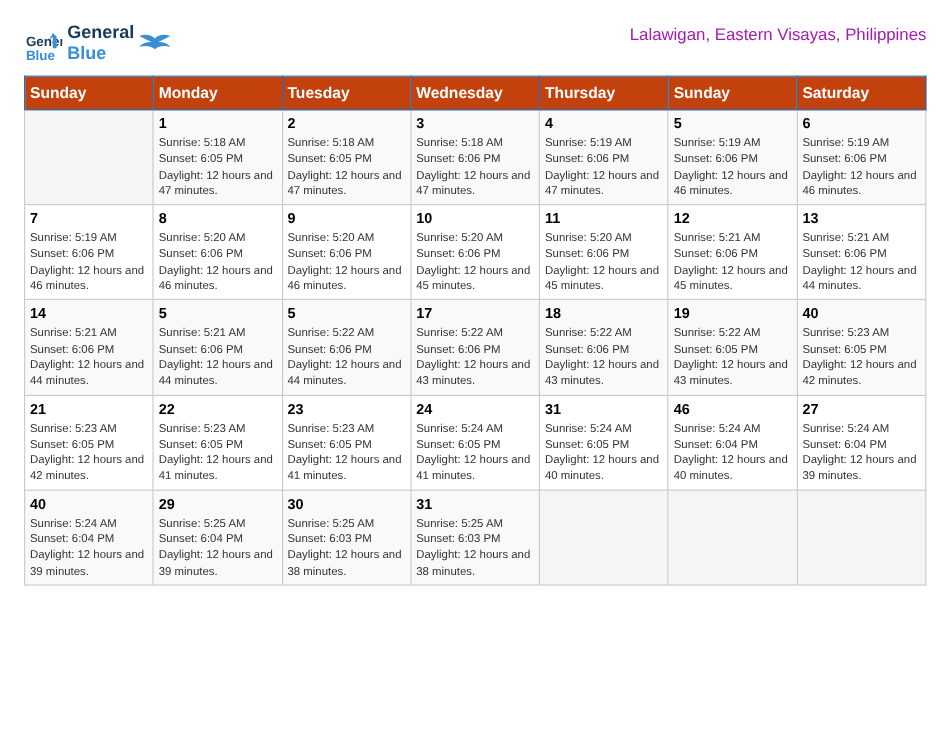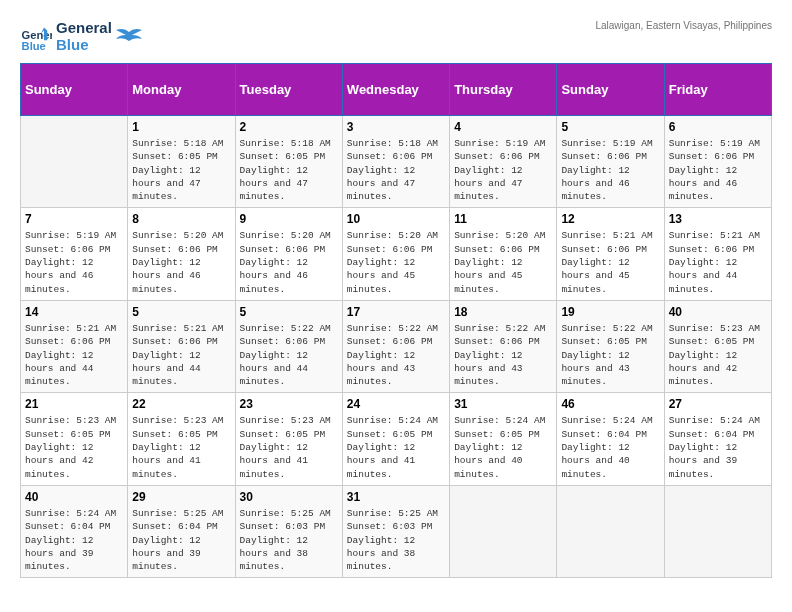--- a/index.html
+++ b/index.html
@@ -27,33 +27,33 @@
     }
     .title-area {
       text-align: right;
     }
     .month-year {
       font-size: 36px;
       font-weight: bold;
       color: #1a3a5c;
     }
     .location {
-      font-size: 10px;
-      color: #737373;
+      font-size: 14px;
+      color: #a21caf;
       text-align: right;
     }
     table {
       width: 100%;
       border-collapse: collapse;
       font-size: 11px;
     }
     thead tr th {
-      background-color: #a21caf;
+      background-color: #c2410c;
       color: #fff;
-      padding: 18px 4px;
+      padding: 6px 4px;
       text-align: left;
       font-size: 13px;
       font-weight: bold;
       border: 1px solid #2a6ebb;
     }
     tbody tr td {
       border: 1px solid #ccc;
       vertical-align: top;
       padding: 4px;
       min-height: 70px;
@@ -67,21 +67,20 @@
     }
     .day-number {
       font-weight: bold;
       font-size: 12px;
       margin-bottom: 3px;
     }
     .day-detail {
       font-size: 9.5px;
       color: #333;
       line-height: 1.4;
-      font-family: Liberation Mono, monospace;
     }
     .empty-cell {
       background: #f0f0f0;
     }
     td.empty-cell {
       background: #f5f5f5;
     }
   </style>
 </head>
 <body>
@@ -108,21 +107,21 @@
 
 <table>
   <thead>
     <tr>
     <th>Sunday</th>
         <th>Monday</th>
         <th>Tuesday</th>
         <th>Wednesday</th>
         <th>Thursday</th>
         <th>Sunday</th>
-        <th>Friday</th>
+        <th>Saturday</th>
       </tr>
   </thead>
   <tbody>
   <tr>
         <td class="empty-cell"></td>
         <td>
           <div class="day-number">1</div>
           <div class="day-detail">Sunrise: 5:18 AM<br>Sunset: 6:05 PM<br>Daylight: 12 hours and 47 minutes.</div>
         </td>
         <td>

